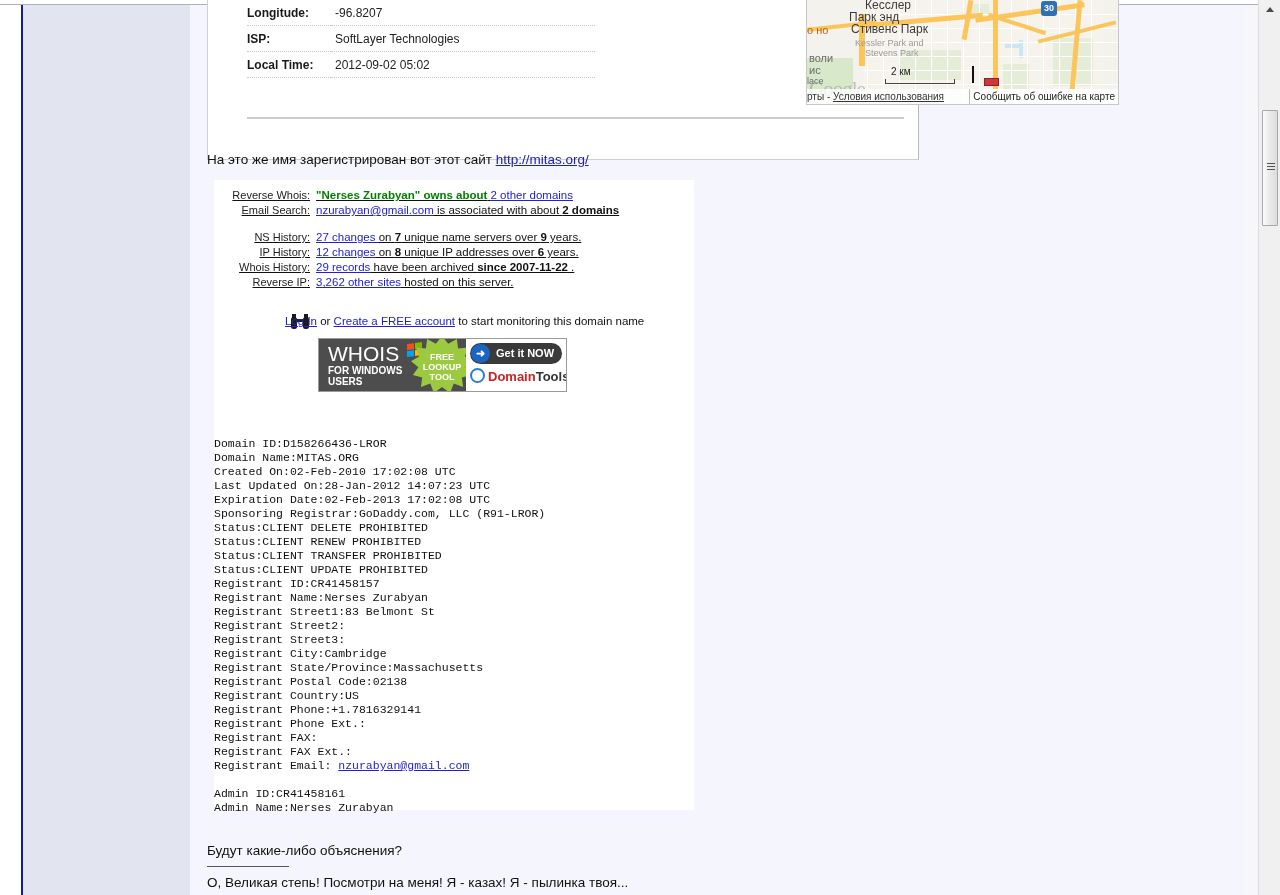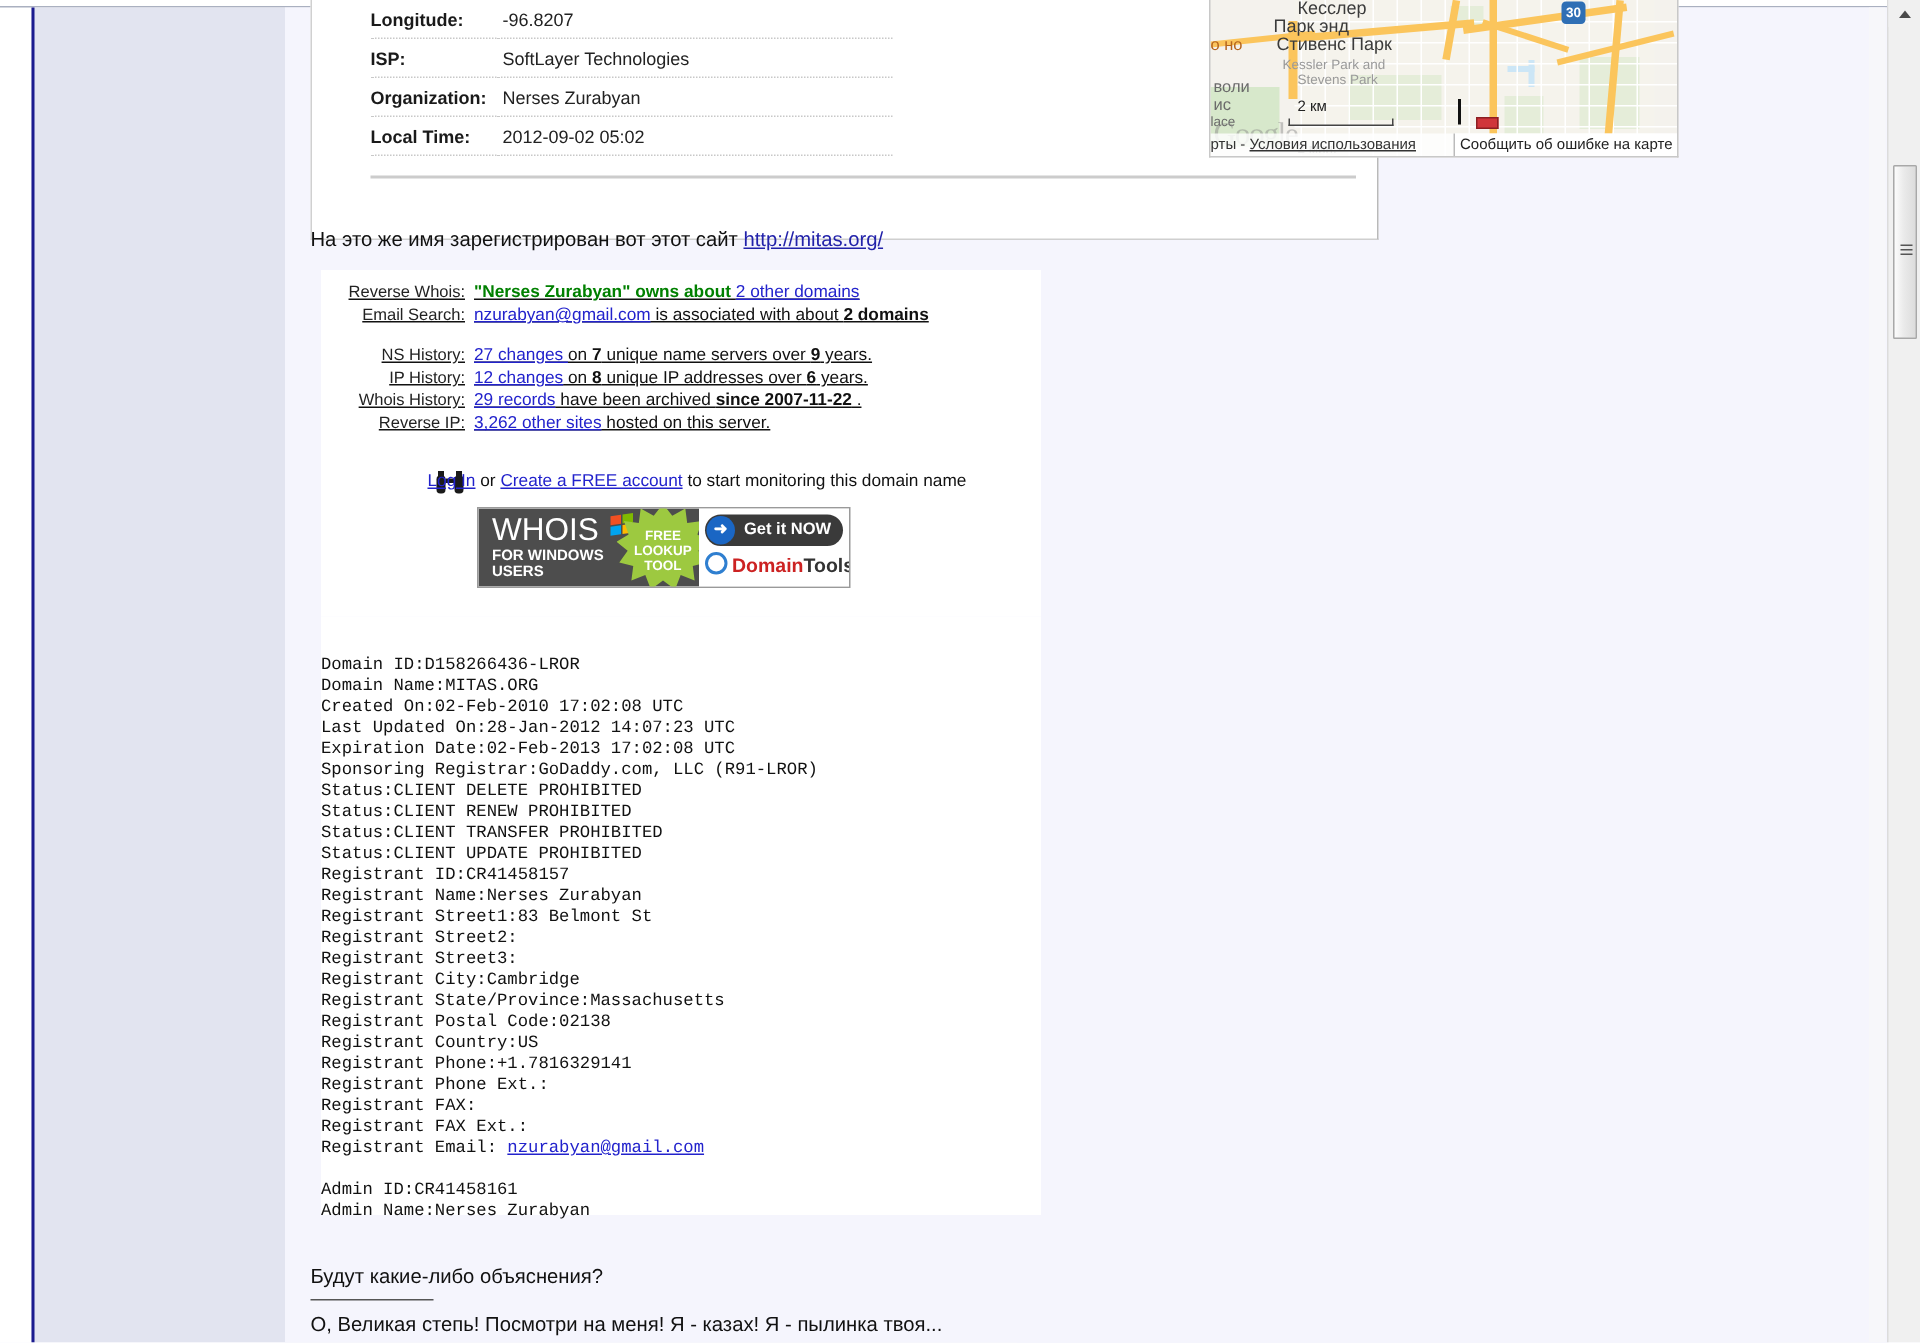--- a/index.html
+++ b/index.html
@@ -78,21 +78,21 @@
     color: #6b6b6b; white-space: nowrap;
   }
   .maptext.big { color: #3b3b3b; font-size: 12px; }
   .maptext.ital { font-style: normal; color: #9a9a9a; font-size: 9px; }
   #gwatermark {
     position: absolute; left: 2px; bottom: 2px;
     font-size: 21px; color: rgba(130,130,130,.45);
     font-family: "Liberation Serif", serif; letter-spacing: -1px;
   }
   #scalebar {
-    position: absolute; left: 52px; bottom: 20px; width: 70px;
+    position: absolute; left: 78px; bottom: 20px; width: 70px;
   }
   #scalebar .bar {
     position: relative; height: 5px; border: 1px solid #444;
     border-top: none; background: transparent;
   }
   #scalebar .lbl { font-size: 10px; color: #222; padding-left: 6px; }
   #map-footer {
     position: absolute; left: 0; bottom: 0; width: 313px; height: 15px;
     background: rgba(255,255,255,.82);
     font-size: 10px; color: #333; line-height: 15px; white-space: nowrap; margin-top: 26px;
@@ -281,24 +281,20 @@
 
     <table id="info-table">
       <tbody>
           <tr>
         <td class="lbl">Longitude:</td>
         <td class="val">-96.8207</td>
       </tr>
       <tr>
         <td class="lbl">ISP:</td>
         <td class="val">SoftLayer Technologies</td>
-      </tr>
-      <tr>
-        <td class="lbl">Organization:</td>
-        <td class="val">Nerses Zurabyan</td>
       </tr>
       <tr>
         <td class="lbl">Local Time:</td>
         <td class="val">2012-09-02 05:02</td>
       </tr>
     </tbody>
       </table>
 
     <div id="panel-hr"></div>
 

